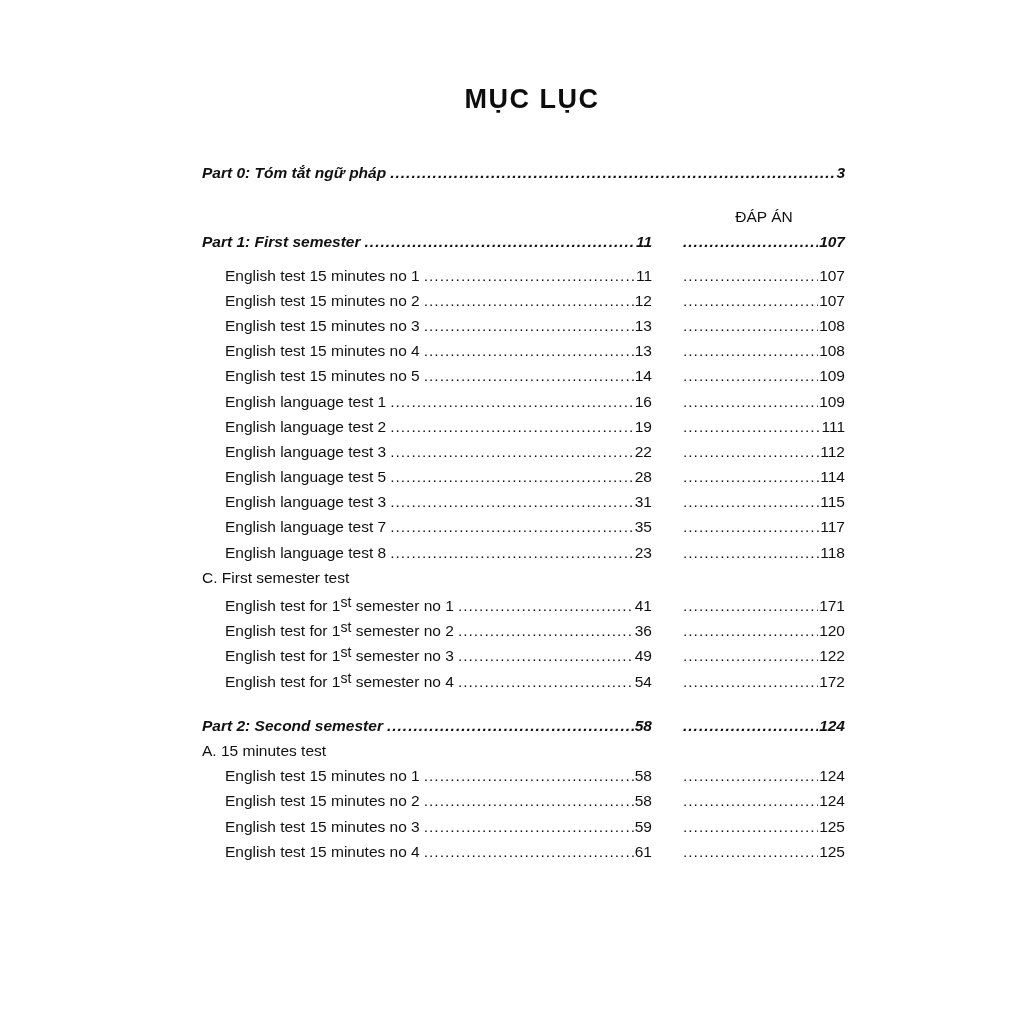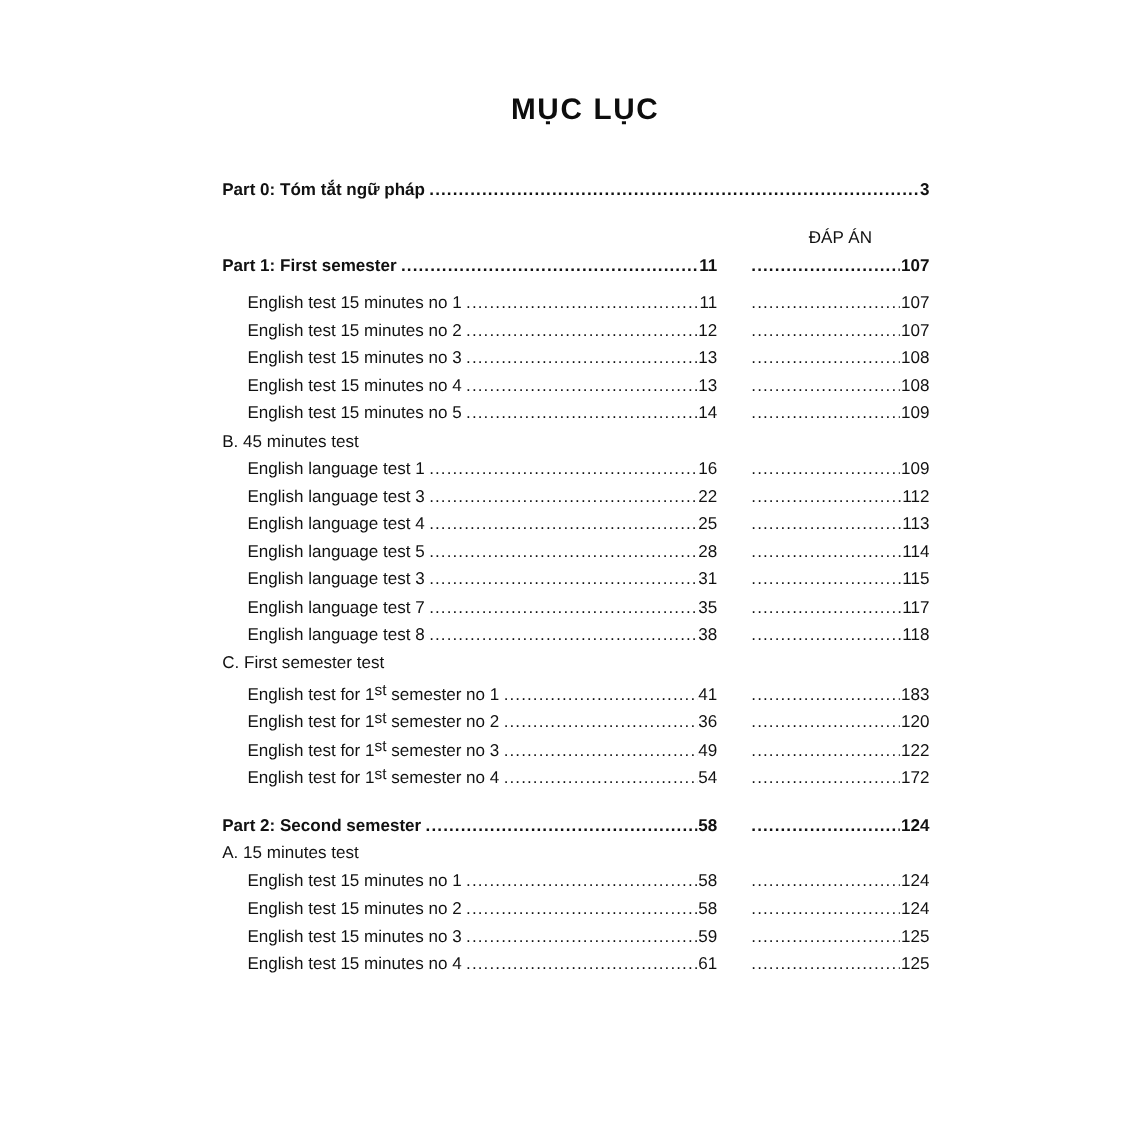--- a/index.html
+++ b/index.html
@@ -34,21 +34,21 @@
     top: 164px;
     width: 643px;
     font-size: 15.5px;
   }
   .row {
     display: flex;
     align-items: baseline;
     height: 25.2px;
     white-space: nowrap;
   }
-  .kind-part { font-weight: bold; }
+  .kind-part { font-weight: bold; font-style: italic; }
   .kind-answer_header { margin-top: 19px; }
   .kind-part + .kind-item { margin-top: 8px; }
   .kind-item + .kind-part { margin-top: 22px; justify-content: center; }
   .kind-item { padding-left: 23px; justify-content: space-between; }
   .label { flex: 0 0 auto; white-space: pre; }
   .dots {
     flex: 1 1 0;
     min-width: 0;
     overflow: hidden;
     white-space: nowrap;
@@ -150,55 +150,51 @@
         <div class="row kind-item">
     <span class="label"><span>English test 15 minutes no 5</span></span>
     <span class="dots"></span>
     <span class="page-num">14</span>
     <span class="answer-cell">
       <span class="dots"></span>
       <span class="page-num">109</span>
     </span>
 
   </div>
-        <div class="row kind-section">
-    <span class="label"><span>B. 45 minutes test</span></span>
-
-  </div>
         <div class="row kind-item">
     <span class="label"><span>English language test 1</span></span>
     <span class="dots"></span>
     <span class="page-num">16</span>
     <span class="answer-cell">
       <span class="dots"></span>
       <span class="page-num">109</span>
     </span>
 
   </div>
         <div class="row kind-item">
+    <span class="label"><span>English language test 2</span></span>
+    <span class="dots"></span>
+    <span class="page-num">19</span>
+    <span class="answer-cell">
+      <span class="dots"></span>
+      <span class="page-num">111</span>
+    </span>
+
+  </div>
+        <div class="row kind-item">
     <span class="label"><span>English language test 3</span></span>
     <span class="dots"></span>
     <span class="page-num">22</span>
     <span class="answer-cell">
       <span class="dots"></span>
       <span class="page-num">112</span>
     </span>
 
   </div>
         <div class="row kind-item">
-    <span class="label"><span>English language test 4</span></span>
-    <span class="dots"></span>
-    <span class="page-num">25</span>
-    <span class="answer-cell">
-      <span class="dots"></span>
-      <span class="page-num">113</span>
-    </span>
-
-  </div>
-        <div class="row kind-item">
     <span class="label"><span>English language test 5</span></span>
     <span class="dots"></span>
     <span class="page-num">28</span>
     <span class="answer-cell">
       <span class="dots"></span>
       <span class="page-num">114</span>
     </span>
 
   </div>
         <div class="row kind-item">
@@ -217,38 +213,38 @@
     <span class="page-num">35</span>
     <span class="answer-cell">
       <span class="dots"></span>
       <span class="page-num">117</span>
     </span>
 
   </div>
         <div class="row kind-item">
     <span class="label"><span>English language test 8</span></span>
     <span class="dots"></span>
-    <span class="page-num">38</span>
+    <span class="page-num">23</span>
     <span class="answer-cell">
       <span class="dots"></span>
       <span class="page-num">118</span>
     </span>
 
   </div>
         <div class="row kind-section">
     <span class="label"><span>C. First semester test</span></span>
 
   </div>
         <div class="row kind-item">
     <span class="label"><span>English test for 1</span><span class="sup">st</span><span> semester no 1</span></span>
     <span class="dots"></span>
     <span class="page-num">41</span>
     <span class="answer-cell">
       <span class="dots"></span>
-      <span class="page-num">183</span>
+      <span class="page-num">171</span>
     </span>
 
   </div>
         <div class="row kind-item">
     <span class="label"><span>English test for 1</span><span class="sup">st</span><span> semester no 2</span></span>
     <span class="dots"></span>
     <span class="page-num">36</span>
     <span class="answer-cell">
       <span class="dots"></span>
       <span class="page-num">120</span>

